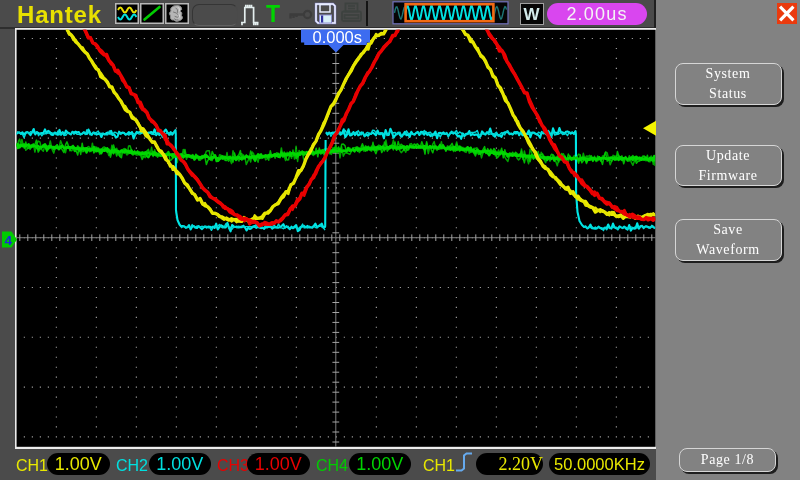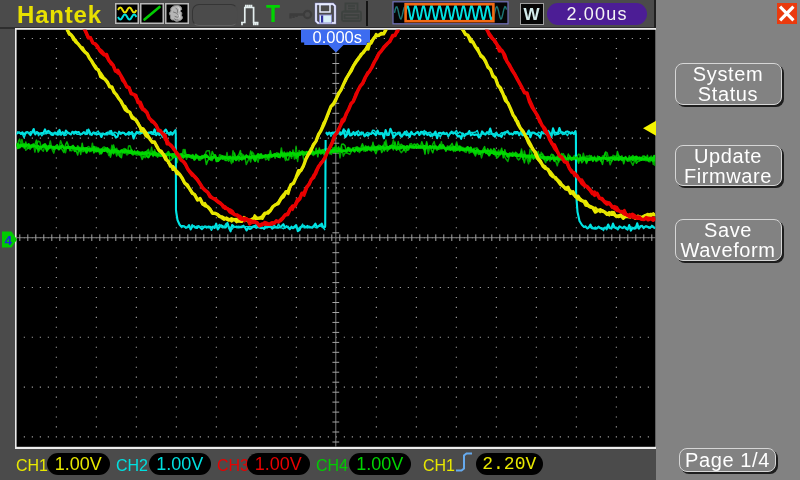--- a/index.html
+++ b/index.html
@@ -1,19 +1,19 @@
 <!DOCTYPE html>
 <html><head><meta charset="utf-8">
 <style>
 html,body{margin:0;padding:0;background:#4b4b4b;width:800px;height:480px;overflow:hidden}
 #wrap{position:relative;width:800px;height:480px;background:#4b4b4b;font-family:'Liberation Sans',sans-serif}
 .abs{position:absolute}
 .btn{background:#828282;border:1.2px solid #d6d6d6;border-radius:8px;box-shadow:2px 2px 0 #1e1e1e;
-color:#fff;font-size:20px;letter-spacing:0.6px;line-height:20px;text-align:center;display:flex;align-items:center;justify-content:center;
-font-family:Liberation Sans, sans-serif;box-sizing:border-box}
+color:#fff;font-size:14px;letter-spacing:0.6px;line-height:20px;text-align:center;display:flex;align-items:center;justify-content:center;
+font-family:Liberation Serif, serif;box-sizing:border-box}
 #hantek{position:absolute;left:17px;top:1px;color:#e8e000;font-size:24px;font-weight:bold;letter-spacing:0.8px}
 #scope{position:absolute;left:0;top:0}
 </style></head>
 <body>
 <div id="wrap">
 <div class="abs" style="left:0;top:26.5px;width:656px;height:2px;background:#2e2e2e"></div>
 <svg id="scope" width="800" height="480" viewBox="0 0 800 480">
 <rect x="15" y="28" width="642" height="421" fill="#ececec"></rect>
 <rect x="16.6" y="29.8" width="639" height="417" fill="#000"></rect>
 <path d="M23.8,38.5h1.1M31.8,38.5h1.1M39.8,38.5h1.1M47.8,38.5h1.1M55.8,38.5h1.1M63.8,38.5h1.1M71.8,38.5h1.1M79.8,38.5h1.1M87.8,38.5h1.1M95.8,38.5h1.1M103.8,38.5h1.1M111.8,38.5h1.1M119.8,38.5h1.1M127.8,38.5h1.1M135.8,38.5h1.1M143.8,38.5h1.1M151.8,38.5h1.1M159.8,38.5h1.1M167.8,38.5h1.1M175.8,38.5h1.1M183.8,38.5h1.1M191.8,38.5h1.1M199.8,38.5h1.1M207.8,38.5h1.1M215.8,38.5h1.1M223.8,38.5h1.1M231.8,38.5h1.1M239.8,38.5h1.1M247.8,38.5h1.1M255.8,38.5h1.1M263.8,38.5h1.1M271.8,38.5h1.1M279.8,38.5h1.1M287.8,38.5h1.1M295.8,38.5h1.1M303.8,38.5h1.1M311.8,38.5h1.1M319.8,38.5h1.1M327.8,38.5h1.1M335.8,38.5h1.1M343.8,38.5h1.1M351.8,38.5h1.1M359.8,38.5h1.1M367.8,38.5h1.1M375.8,38.5h1.1M383.8,38.5h1.1M391.8,38.5h1.1M399.8,38.5h1.1M407.8,38.5h1.1M415.8,38.5h1.1M423.8,38.5h1.1M431.8,38.5h1.1M439.8,38.5h1.1M447.8,38.5h1.1M455.8,38.5h1.1M463.8,38.5h1.1M471.8,38.5h1.1M479.8,38.5h1.1M487.8,38.5h1.1M495.8,38.5h1.1M503.8,38.5h1.1M511.8,38.5h1.1M519.8,38.5h1.1M527.8,38.5h1.1M535.8,38.5h1.1M543.8,38.5h1.1M551.8,38.5h1.1M559.8,38.5h1.1M567.8,38.5h1.1M575.8,38.5h1.1M583.8,38.5h1.1M591.8,38.5h1.1M599.8,38.5h1.1M607.8,38.5h1.1M615.8,38.5h1.1M623.8,38.5h1.1M631.8,38.5h1.1M639.8,38.5h1.1M647.8,38.5h1.1M23.8,88.3h1.1M31.8,88.3h1.1M39.8,88.3h1.1M47.8,88.3h1.1M55.8,88.3h1.1M63.8,88.3h1.1M71.8,88.3h1.1M79.8,88.3h1.1M87.8,88.3h1.1M95.8,88.3h1.1M103.8,88.3h1.1M111.8,88.3h1.1M119.8,88.3h1.1M127.8,88.3h1.1M135.8,88.3h1.1M143.8,88.3h1.1M151.8,88.3h1.1M159.8,88.3h1.1M167.8,88.3h1.1M175.8,88.3h1.1M183.8,88.3h1.1M191.8,88.3h1.1M199.8,88.3h1.1M207.8,88.3h1.1M215.8,88.3h1.1M223.8,88.3h1.1M231.8,88.3h1.1M239.8,88.3h1.1M247.8,88.3h1.1M255.8,88.3h1.1M263.8,88.3h1.1M271.8,88.3h1.1M279.8,88.3h1.1M287.8,88.3h1.1M295.8,88.3h1.1M303.8,88.3h1.1M311.8,88.3h1.1M319.8,88.3h1.1M327.8,88.3h1.1M335.8,88.3h1.1M343.8,88.3h1.1M351.8,88.3h1.1M359.8,88.3h1.1M367.8,88.3h1.1M375.8,88.3h1.1M383.8,88.3h1.1M391.8,88.3h1.1M399.8,88.3h1.1M407.8,88.3h1.1M415.8,88.3h1.1M423.8,88.3h1.1M431.8,88.3h1.1M439.8,88.3h1.1M447.8,88.3h1.1M455.8,88.3h1.1M463.8,88.3h1.1M471.8,88.3h1.1M479.8,88.3h1.1M487.8,88.3h1.1M495.8,88.3h1.1M503.8,88.3h1.1M511.8,88.3h1.1M519.8,88.3h1.1M527.8,88.3h1.1M535.8,88.3h1.1M543.8,88.3h1.1M551.8,88.3h1.1M559.8,88.3h1.1M567.8,88.3h1.1M575.8,88.3h1.1M583.8,88.3h1.1M591.8,88.3h1.1M599.8,88.3h1.1M607.8,88.3h1.1M615.8,88.3h1.1M623.8,88.3h1.1M631.8,88.3h1.1M639.8,88.3h1.1M647.8,88.3h1.1M23.8,138.1h1.1M31.8,138.1h1.1M39.8,138.1h1.1M47.8,138.1h1.1M55.8,138.1h1.1M63.8,138.1h1.1M71.8,138.1h1.1M79.8,138.1h1.1M87.8,138.1h1.1M95.8,138.1h1.1M103.8,138.1h1.1M111.8,138.1h1.1M119.8,138.1h1.1M127.8,138.1h1.1M135.8,138.1h1.1M143.8,138.1h1.1M151.8,138.1h1.1M159.8,138.1h1.1M167.8,138.1h1.1M175.8,138.1h1.1M183.8,138.1h1.1M191.8,138.1h1.1M199.8,138.1h1.1M207.8,138.1h1.1M215.8,138.1h1.1M223.8,138.1h1.1M231.8,138.1h1.1M239.8,138.1h1.1M247.8,138.1h1.1M255.8,138.1h1.1M263.8,138.1h1.1M271.8,138.1h1.1M279.8,138.1h1.1M287.8,138.1h1.1M295.8,138.1h1.1M303.8,138.1h1.1M311.8,138.1h1.1M319.8,138.1h1.1M327.8,138.1h1.1M335.8,138.1h1.1M343.8,138.1h1.1M351.8,138.1h1.1M359.8,138.1h1.1M367.8,138.1h1.1M375.8,138.1h1.1M383.8,138.1h1.1M391.8,138.1h1.1M399.8,138.1h1.1M407.8,138.1h1.1M415.8,138.1h1.1M423.8,138.1h1.1M431.8,138.1h1.1M439.8,138.1h1.1M447.8,138.1h1.1M455.8,138.1h1.1M463.8,138.1h1.1M471.8,138.1h1.1M479.8,138.1h1.1M487.8,138.1h1.1M495.8,138.1h1.1M503.8,138.1h1.1M511.8,138.1h1.1M519.8,138.1h1.1M527.8,138.1h1.1M535.8,138.1h1.1M543.8,138.1h1.1M551.8,138.1h1.1M559.8,138.1h1.1M567.8,138.1h1.1M575.8,138.1h1.1M583.8,138.1h1.1M591.8,138.1h1.1M599.8,138.1h1.1M607.8,138.1h1.1M615.8,138.1h1.1M623.8,138.1h1.1M631.8,138.1h1.1M639.8,138.1h1.1M647.8,138.1h1.1M23.8,187.9h1.1M31.8,187.9h1.1M39.8,187.9h1.1M47.8,187.9h1.1M55.8,187.9h1.1M63.8,187.9h1.1M71.8,187.9h1.1M79.8,187.9h1.1M87.8,187.9h1.1M95.8,187.9h1.1M103.8,187.9h1.1M111.8,187.9h1.1M119.8,187.9h1.1M127.8,187.9h1.1M135.8,187.9h1.1M143.8,187.9h1.1M151.8,187.9h1.1M159.8,187.9h1.1M167.8,187.9h1.1M175.8,187.9h1.1M183.8,187.9h1.1M191.8,187.9h1.1M199.8,187.9h1.1M207.8,187.9h1.1M215.8,187.9h1.1M223.8,187.9h1.1M231.8,187.9h1.1M239.8,187.9h1.1M247.8,187.9h1.1M255.8,187.9h1.1M263.8,187.9h1.1M271.8,187.9h1.1M279.8,187.9h1.1M287.8,187.9h1.1M295.8,187.9h1.1M303.8,187.9h1.1M311.8,187.9h1.1M319.8,187.9h1.1M327.8,187.9h1.1M335.8,187.9h1.1M343.8,187.9h1.1M351.8,187.9h1.1M359.8,187.9h1.1M367.8,187.9h1.1M375.8,187.9h1.1M383.8,187.9h1.1M391.8,187.9h1.1M399.8,187.9h1.1M407.8,187.9h1.1M415.8,187.9h1.1M423.8,187.9h1.1M431.8,187.9h1.1M439.8,187.9h1.1M447.8,187.9h1.1M455.8,187.9h1.1M463.8,187.9h1.1M471.8,187.9h1.1M479.8,187.9h1.1M487.8,187.9h1.1M495.8,187.9h1.1M503.8,187.9h1.1M511.8,187.9h1.1M519.8,187.9h1.1M527.8,187.9h1.1M535.8,187.9h1.1M543.8,187.9h1.1M551.8,187.9h1.1M559.8,187.9h1.1M567.8,187.9h1.1M575.8,187.9h1.1M583.8,187.9h1.1M591.8,187.9h1.1M599.8,187.9h1.1M607.8,187.9h1.1M615.8,187.9h1.1M623.8,187.9h1.1M631.8,187.9h1.1M639.8,187.9h1.1M647.8,187.9h1.1M23.8,237.7h1.1M31.8,237.7h1.1M39.8,237.7h1.1M47.8,237.7h1.1M55.8,237.7h1.1M63.8,237.7h1.1M71.8,237.7h1.1M79.8,237.7h1.1M87.8,237.7h1.1M95.8,237.7h1.1M103.8,237.7h1.1M111.8,237.7h1.1M119.8,237.7h1.1M127.8,237.7h1.1M135.8,237.7h1.1M143.8,237.7h1.1M151.8,237.7h1.1M159.8,237.7h1.1M167.8,237.7h1.1M175.8,237.7h1.1M183.8,237.7h1.1M191.8,237.7h1.1M199.8,237.7h1.1M207.8,237.7h1.1M215.8,237.7h1.1M223.8,237.7h1.1M231.8,237.7h1.1M239.8,237.7h1.1M247.8,237.7h1.1M255.8,237.7h1.1M263.8,237.7h1.1M271.8,237.7h1.1M279.8,237.7h1.1M287.8,237.7h1.1M295.8,237.7h1.1M303.8,237.7h1.1M311.8,237.7h1.1M319.8,237.7h1.1M327.8,237.7h1.1M335.8,237.7h1.1M343.8,237.7h1.1M351.8,237.7h1.1M359.8,237.7h1.1M367.8,237.7h1.1M375.8,237.7h1.1M383.8,237.7h1.1M391.8,237.7h1.1M399.8,237.7h1.1M407.8,237.7h1.1M415.8,237.7h1.1M423.8,237.7h1.1M431.8,237.7h1.1M439.8,237.7h1.1M447.8,237.7h1.1M455.8,237.7h1.1M463.8,237.7h1.1M471.8,237.7h1.1M479.8,237.7h1.1M487.8,237.7h1.1M495.8,237.7h1.1M503.8,237.7h1.1M511.8,237.7h1.1M519.8,237.7h1.1M527.8,237.7h1.1M535.8,237.7h1.1M543.8,237.7h1.1M551.8,237.7h1.1M559.8,237.7h1.1M567.8,237.7h1.1M575.8,237.7h1.1M583.8,237.7h1.1M591.8,237.7h1.1M599.8,237.7h1.1M607.8,237.7h1.1M615.8,237.7h1.1M623.8,237.7h1.1M631.8,237.7h1.1M639.8,237.7h1.1M647.8,237.7h1.1M23.8,287.5h1.1M31.8,287.5h1.1M39.8,287.5h1.1M47.8,287.5h1.1M55.8,287.5h1.1M63.8,287.5h1.1M71.8,287.5h1.1M79.8,287.5h1.1M87.8,287.5h1.1M95.8,287.5h1.1M103.8,287.5h1.1M111.8,287.5h1.1M119.8,287.5h1.1M127.8,287.5h1.1M135.8,287.5h1.1M143.8,287.5h1.1M151.8,287.5h1.1M159.8,287.5h1.1M167.8,287.5h1.1M175.8,287.5h1.1M183.8,287.5h1.1M191.8,287.5h1.1M199.8,287.5h1.1M207.8,287.5h1.1M215.8,287.5h1.1M223.8,287.5h1.1M231.8,287.5h1.1M239.8,287.5h1.1M247.8,287.5h1.1M255.8,287.5h1.1M263.8,287.5h1.1M271.8,287.5h1.1M279.8,287.5h1.1M287.8,287.5h1.1M295.8,287.5h1.1M303.8,287.5h1.1M311.8,287.5h1.1M319.8,287.5h1.1M327.8,287.5h1.1M335.8,287.5h1.1M343.8,287.5h1.1M351.8,287.5h1.1M359.8,287.5h1.1M367.8,287.5h1.1M375.8,287.5h1.1M383.8,287.5h1.1M391.8,287.5h1.1M399.8,287.5h1.1M407.8,287.5h1.1M415.8,287.5h1.1M423.8,287.5h1.1M431.8,287.5h1.1M439.8,287.5h1.1M447.8,287.5h1.1M455.8,287.5h1.1M463.8,287.5h1.1M471.8,287.5h1.1M479.8,287.5h1.1M487.8,287.5h1.1M495.8,287.5h1.1M503.8,287.5h1.1M511.8,287.5h1.1M519.8,287.5h1.1M527.8,287.5h1.1M535.8,287.5h1.1M543.8,287.5h1.1M551.8,287.5h1.1M559.8,287.5h1.1M567.8,287.5h1.1M575.8,287.5h1.1M583.8,287.5h1.1M591.8,287.5h1.1M599.8,287.5h1.1M607.8,287.5h1.1M615.8,287.5h1.1M623.8,287.5h1.1M631.8,287.5h1.1M639.8,287.5h1.1M647.8,287.5h1.1M23.8,337.3h1.1M31.8,337.3h1.1M39.8,337.3h1.1M47.8,337.3h1.1M55.8,337.3h1.1M63.8,337.3h1.1M71.8,337.3h1.1M79.8,337.3h1.1M87.8,337.3h1.1M95.8,337.3h1.1M103.8,337.3h1.1M111.8,337.3h1.1M119.8,337.3h1.1M127.8,337.3h1.1M135.8,337.3h1.1M143.8,337.3h1.1M151.8,337.3h1.1M159.8,337.3h1.1M167.8,337.3h1.1M175.8,337.3h1.1M183.8,337.3h1.1M191.8,337.3h1.1M199.8,337.3h1.1M207.8,337.3h1.1M215.8,337.3h1.1M223.8,337.3h1.1M231.8,337.3h1.1M239.8,337.3h1.1M247.8,337.3h1.1M255.8,337.3h1.1M263.8,337.3h1.1M271.8,337.3h1.1M279.8,337.3h1.1M287.8,337.3h1.1M295.8,337.3h1.1M303.8,337.3h1.1M311.8,337.3h1.1M319.8,337.3h1.1M327.8,337.3h1.1M335.8,337.3h1.1M343.8,337.3h1.1M351.8,337.3h1.1M359.8,337.3h1.1M367.8,337.3h1.1M375.8,337.3h1.1M383.8,337.3h1.1M391.8,337.3h1.1M399.8,337.3h1.1M407.8,337.3h1.1M415.8,337.3h1.1M423.8,337.3h1.1M431.8,337.3h1.1M439.8,337.3h1.1M447.8,337.3h1.1M455.8,337.3h1.1M463.8,337.3h1.1M471.8,337.3h1.1M479.8,337.3h1.1M487.8,337.3h1.1M495.8,337.3h1.1M503.8,337.3h1.1M511.8,337.3h1.1M519.8,337.3h1.1M527.8,337.3h1.1M535.8,337.3h1.1M543.8,337.3h1.1M551.8,337.3h1.1M559.8,337.3h1.1M567.8,337.3h1.1M575.8,337.3h1.1M583.8,337.3h1.1M591.8,337.3h1.1M599.8,337.3h1.1M607.8,337.3h1.1M615.8,337.3h1.1M623.8,337.3h1.1M631.8,337.3h1.1M639.8,337.3h1.1M647.8,337.3h1.1M23.8,387.1h1.1M31.8,387.1h1.1M39.8,387.1h1.1M47.8,387.1h1.1M55.8,387.1h1.1M63.8,387.1h1.1M71.8,387.1h1.1M79.8,387.1h1.1M87.8,387.1h1.1M95.8,387.1h1.1M103.8,387.1h1.1M111.8,387.1h1.1M119.8,387.1h1.1M127.8,387.1h1.1M135.8,387.1h1.1M143.8,387.1h1.1M151.8,387.1h1.1M159.8,387.1h1.1M167.8,387.1h1.1M175.8,387.1h1.1M183.8,387.1h1.1M191.8,387.1h1.1M199.8,387.1h1.1M207.8,387.1h1.1M215.8,387.1h1.1M223.8,387.1h1.1M231.8,387.1h1.1M239.8,387.1h1.1M247.8,387.1h1.1M255.8,387.1h1.1M263.8,387.1h1.1M271.8,387.1h1.1M279.8,387.1h1.1M287.8,387.1h1.1M295.8,387.1h1.1M303.8,387.1h1.1M311.8,387.1h1.1M319.8,387.1h1.1M327.8,387.1h1.1M335.8,387.1h1.1M343.8,387.1h1.1M351.8,387.1h1.1M359.8,387.1h1.1M367.8,387.1h1.1M375.8,387.1h1.1M383.8,387.1h1.1M391.8,387.1h1.1M399.8,387.1h1.1M407.8,387.1h1.1M415.8,387.1h1.1M423.8,387.1h1.1M431.8,387.1h1.1M439.8,387.1h1.1M447.8,387.1h1.1M455.8,387.1h1.1M463.8,387.1h1.1M471.8,387.1h1.1M479.8,387.1h1.1M487.8,387.1h1.1M495.8,387.1h1.1M503.8,387.1h1.1M511.8,387.1h1.1M519.8,387.1h1.1M527.8,387.1h1.1M535.8,387.1h1.1M543.8,387.1h1.1M551.8,387.1h1.1M559.8,387.1h1.1M567.8,387.1h1.1M575.8,387.1h1.1M583.8,387.1h1.1M591.8,387.1h1.1M599.8,387.1h1.1M607.8,387.1h1.1M615.8,387.1h1.1M623.8,387.1h1.1M631.8,387.1h1.1M639.8,387.1h1.1M647.8,387.1h1.1M23.8,436.9h1.1M31.8,436.9h1.1M39.8,436.9h1.1M47.8,436.9h1.1M55.8,436.9h1.1M63.8,436.9h1.1M71.8,436.9h1.1M79.8,436.9h1.1M87.8,436.9h1.1M95.8,436.9h1.1M103.8,436.9h1.1M111.8,436.9h1.1M119.8,436.9h1.1M127.8,436.9h1.1M135.8,436.9h1.1M143.8,436.9h1.1M151.8,436.9h1.1M159.8,436.9h1.1M167.8,436.9h1.1M175.8,436.9h1.1M183.8,436.9h1.1M191.8,436.9h1.1M199.8,436.9h1.1M207.8,436.9h1.1M215.8,436.9h1.1M223.8,436.9h1.1M231.8,436.9h1.1M239.8,436.9h1.1M247.8,436.9h1.1M255.8,436.9h1.1M263.8,436.9h1.1M271.8,436.9h1.1M279.8,436.9h1.1M287.8,436.9h1.1M295.8,436.9h1.1M303.8,436.9h1.1M311.8,436.9h1.1M319.8,436.9h1.1M327.8,436.9h1.1M335.8,436.9h1.1M343.8,436.9h1.1M351.8,436.9h1.1M359.8,436.9h1.1M367.8,436.9h1.1M375.8,436.9h1.1M383.8,436.9h1.1M391.8,436.9h1.1M399.8,436.9h1.1M407.8,436.9h1.1M415.8,436.9h1.1M423.8,436.9h1.1M431.8,436.9h1.1M439.8,436.9h1.1M447.8,436.9h1.1M455.8,436.9h1.1M463.8,436.9h1.1M471.8,436.9h1.1M479.8,436.9h1.1M487.8,436.9h1.1M495.8,436.9h1.1M503.8,436.9h1.1M511.8,436.9h1.1M519.8,436.9h1.1M527.8,436.9h1.1M535.8,436.9h1.1M543.8,436.9h1.1M551.8,436.9h1.1M559.8,436.9h1.1M567.8,436.9h1.1M575.8,436.9h1.1M583.8,436.9h1.1M591.8,436.9h1.1M599.8,436.9h1.1M607.8,436.9h1.1M615.8,436.9h1.1M623.8,436.9h1.1M631.8,436.9h1.1M639.8,436.9h1.1M647.8,436.9h1.1M55.8,38.5h1.1M55.8,48.5h1.1M55.8,58.4h1.1M55.8,68.4h1.1M55.8,78.3h1.1M55.8,88.3h1.1M55.8,98.3h1.1M55.8,108.2h1.1M55.8,118.2h1.1M55.8,128.1h1.1M55.8,138.1h1.1M55.8,148.1h1.1M55.8,158h1.1M55.8,168h1.1M55.8,177.9h1.1M55.8,187.9h1.1M55.8,197.9h1.1M55.8,207.8h1.1M55.8,217.8h1.1M55.8,227.7h1.1M55.8,237.7h1.1M55.8,247.7h1.1M55.8,257.6h1.1M55.8,267.6h1.1M55.8,277.5h1.1M55.8,287.5h1.1M55.8,297.5h1.1M55.8,307.4h1.1M55.8,317.4h1.1M55.8,327.3h1.1M55.8,337.3h1.1M55.8,347.3h1.1M55.8,357.2h1.1M55.8,367.2h1.1M55.8,377.1h1.1M55.8,387.1h1.1M55.8,397.1h1.1M55.8,407h1.1M55.8,417h1.1M55.8,426.9h1.1M55.8,436.9h1.1M95.8,38.5h1.1M95.8,48.5h1.1M95.8,58.4h1.1M95.8,68.4h1.1M95.8,78.3h1.1M95.8,88.3h1.1M95.8,98.3h1.1M95.8,108.2h1.1M95.8,118.2h1.1M95.8,128.1h1.1M95.8,138.1h1.1M95.8,148.1h1.1M95.8,158h1.1M95.8,168h1.1M95.8,177.9h1.1M95.8,187.9h1.1M95.8,197.9h1.1M95.8,207.8h1.1M95.8,217.8h1.1M95.8,227.7h1.1M95.8,237.7h1.1M95.8,247.7h1.1M95.8,257.6h1.1M95.8,267.6h1.1M95.8,277.5h1.1M95.8,287.5h1.1M95.8,297.5h1.1M95.8,307.4h1.1M95.8,317.4h1.1M95.8,327.3h1.1M95.8,337.3h1.1M95.8,347.3h1.1M95.8,357.2h1.1M95.8,367.2h1.1M95.8,377.1h1.1M95.8,387.1h1.1M95.8,397.1h1.1M95.8,407h1.1M95.8,417h1.1M95.8,426.9h1.1M95.8,436.9h1.1M135.8,38.5h1.1M135.8,48.5h1.1M135.8,58.4h1.1M135.8,68.4h1.1M135.8,78.3h1.1M135.8,88.3h1.1M135.8,98.3h1.1M135.8,108.2h1.1M135.8,118.2h1.1M135.8,128.1h1.1M135.8,138.1h1.1M135.8,148.1h1.1M135.8,158h1.1M135.8,168h1.1M135.8,177.9h1.1M135.8,187.9h1.1M135.8,197.9h1.1M135.8,207.8h1.1M135.8,217.8h1.1M135.8,227.7h1.1M135.8,237.7h1.1M135.8,247.7h1.1M135.8,257.6h1.1M135.8,267.6h1.1M135.8,277.5h1.1M135.8,287.5h1.1M135.8,297.5h1.1M135.8,307.4h1.1M135.8,317.4h1.1M135.8,327.3h1.1M135.8,337.3h1.1M135.8,347.3h1.1M135.8,357.2h1.1M135.8,367.2h1.1M135.8,377.1h1.1M135.8,387.1h1.1M135.8,397.1h1.1M135.8,407h1.1M135.8,417h1.1M135.8,426.9h1.1M135.8,436.9h1.1M175.8,38.5h1.1M175.8,48.5h1.1M175.8,58.4h1.1M175.8,68.4h1.1M175.8,78.3h1.1M175.8,88.3h1.1M175.8,98.3h1.1M175.8,108.2h1.1M175.8,118.2h1.1M175.8,128.1h1.1M175.8,138.1h1.1M175.8,148.1h1.1M175.8,158h1.1M175.8,168h1.1M175.8,177.9h1.1M175.8,187.9h1.1M175.8,197.9h1.1M175.8,207.8h1.1M175.8,217.8h1.1M175.8,227.7h1.1M175.8,237.7h1.1M175.8,247.7h1.1M175.8,257.6h1.1M175.8,267.6h1.1M175.8,277.5h1.1M175.8,287.5h1.1M175.8,297.5h1.1M175.8,307.4h1.1M175.8,317.4h1.1M175.8,327.3h1.1M175.8,337.3h1.1M175.8,347.3h1.1M175.8,357.2h1.1M175.8,367.2h1.1M175.8,377.1h1.1M175.8,387.1h1.1M175.8,397.1h1.1M175.8,407h1.1M175.8,417h1.1M175.8,426.9h1.1M175.8,436.9h1.1M215.8,38.5h1.1M215.8,48.5h1.1M215.8,58.4h1.1M215.8,68.4h1.1M215.8,78.3h1.1M215.8,88.3h1.1M215.8,98.3h1.1M215.8,108.2h1.1M215.8,118.2h1.1M215.8,128.1h1.1M215.8,138.1h1.1M215.8,148.1h1.1M215.8,158h1.1M215.8,168h1.1M215.8,177.9h1.1M215.8,187.9h1.1M215.8,197.9h1.1M215.8,207.8h1.1M215.8,217.8h1.1M215.8,227.7h1.1M215.8,237.7h1.1M215.8,247.7h1.1M215.8,257.6h1.1M215.8,267.6h1.1M215.8,277.5h1.1M215.8,287.5h1.1M215.8,297.5h1.1M215.8,307.4h1.1M215.8,317.4h1.1M215.8,327.3h1.1M215.8,337.3h1.1M215.8,347.3h1.1M215.8,357.2h1.1M215.8,367.2h1.1M215.8,377.1h1.1M215.8,387.1h1.1M215.8,397.1h1.1M215.8,407h1.1M215.8,417h1.1M215.8,426.9h1.1M215.8,436.9h1.1M255.8,38.5h1.1M255.8,48.5h1.1M255.8,58.4h1.1M255.8,68.4h1.1M255.8,78.3h1.1M255.8,88.3h1.1M255.8,98.3h1.1M255.8,108.2h1.1M255.8,118.2h1.1M255.8,128.1h1.1M255.8,138.1h1.1M255.8,148.1h1.1M255.8,158h1.1M255.8,168h1.1M255.8,177.9h1.1M255.8,187.9h1.1M255.8,197.9h1.1M255.8,207.8h1.1M255.8,217.8h1.1M255.8,227.7h1.1M255.8,237.7h1.1M255.8,247.7h1.1M255.8,257.6h1.1M255.8,267.6h1.1M255.8,277.5h1.1M255.8,287.5h1.1M255.8,297.5h1.1M255.8,307.4h1.1M255.8,317.4h1.1M255.8,327.3h1.1M255.8,337.3h1.1M255.8,347.3h1.1M255.8,357.2h1.1M255.8,367.2h1.1M255.8,377.1h1.1M255.8,387.1h1.1M255.8,397.1h1.1M255.8,407h1.1M255.8,417h1.1M255.8,426.9h1.1M255.8,436.9h1.1M295.8,38.5h1.1M295.8,48.5h1.1M295.8,58.4h1.1M295.8,68.4h1.1M295.8,78.3h1.1M295.8,88.3h1.1M295.8,98.3h1.1M295.8,108.2h1.1M295.8,118.2h1.1M295.8,128.1h1.1M295.8,138.1h1.1M295.8,148.1h1.1M295.8,158h1.1M295.8,168h1.1M295.8,177.9h1.1M295.8,187.9h1.1M295.8,197.9h1.1M295.8,207.8h1.1M295.8,217.8h1.1M295.8,227.7h1.1M295.8,237.7h1.1M295.8,247.7h1.1M295.8,257.6h1.1M295.8,267.6h1.1M295.8,277.5h1.1M295.8,287.5h1.1M295.8,297.5h1.1M295.8,307.4h1.1M295.8,317.4h1.1M295.8,327.3h1.1M295.8,337.3h1.1M295.8,347.3h1.1M295.8,357.2h1.1M295.8,367.2h1.1M295.8,377.1h1.1M295.8,387.1h1.1M295.8,397.1h1.1M295.8,407h1.1M295.8,417h1.1M295.8,426.9h1.1M295.8,436.9h1.1M375.8,38.5h1.1M375.8,48.5h1.1M375.8,58.4h1.1M375.8,68.4h1.1M375.8,78.3h1.1M375.8,88.3h1.1M375.8,98.3h1.1M375.8,108.2h1.1M375.8,118.2h1.1M375.8,128.1h1.1M375.8,138.1h1.1M375.8,148.1h1.1M375.8,158h1.1M375.8,168h1.1M375.8,177.9h1.1M375.8,187.9h1.1M375.8,197.9h1.1M375.8,207.8h1.1M375.8,217.8h1.1M375.8,227.7h1.1M375.8,237.7h1.1M375.8,247.7h1.1M375.8,257.6h1.1M375.8,267.6h1.1M375.8,277.5h1.1M375.8,287.5h1.1M375.8,297.5h1.1M375.8,307.4h1.1M375.8,317.4h1.1M375.8,327.3h1.1M375.8,337.3h1.1M375.8,347.3h1.1M375.8,357.2h1.1M375.8,367.2h1.1M375.8,377.1h1.1M375.8,387.1h1.1M375.8,397.1h1.1M375.8,407h1.1M375.8,417h1.1M375.8,426.9h1.1M375.8,436.9h1.1M415.8,38.5h1.1M415.8,48.5h1.1M415.8,58.4h1.1M415.8,68.4h1.1M415.8,78.3h1.1M415.8,88.3h1.1M415.8,98.3h1.1M415.8,108.2h1.1M415.8,118.2h1.1M415.8,128.1h1.1M415.8,138.1h1.1M415.8,148.1h1.1M415.8,158h1.1M415.8,168h1.1M415.8,177.9h1.1M415.8,187.9h1.1M415.8,197.9h1.1M415.8,207.8h1.1M415.8,217.8h1.1M415.8,227.7h1.1M415.8,237.7h1.1M415.8,247.7h1.1M415.8,257.6h1.1M415.8,267.6h1.1M415.8,277.5h1.1M415.8,287.5h1.1M415.8,297.5h1.1M415.8,307.4h1.1M415.8,317.4h1.1M415.8,327.3h1.1M415.8,337.3h1.1M415.8,347.3h1.1M415.8,357.2h1.1M415.8,367.2h1.1M415.8,377.1h1.1M415.8,387.1h1.1M415.8,397.1h1.1M415.8,407h1.1M415.8,417h1.1M415.8,426.9h1.1M415.8,436.9h1.1M455.8,38.5h1.1M455.8,48.5h1.1M455.8,58.4h1.1M455.8,68.4h1.1M455.8,78.3h1.1M455.8,88.3h1.1M455.8,98.3h1.1M455.8,108.2h1.1M455.8,118.2h1.1M455.8,128.1h1.1M455.8,138.1h1.1M455.8,148.1h1.1M455.8,158h1.1M455.8,168h1.1M455.8,177.9h1.1M455.8,187.9h1.1M455.8,197.9h1.1M455.8,207.8h1.1M455.8,217.8h1.1M455.8,227.7h1.1M455.8,237.7h1.1M455.8,247.7h1.1M455.8,257.6h1.1M455.8,267.6h1.1M455.8,277.5h1.1M455.8,287.5h1.1M455.8,297.5h1.1M455.8,307.4h1.1M455.8,317.4h1.1M455.8,327.3h1.1M455.8,337.3h1.1M455.8,347.3h1.1M455.8,357.2h1.1M455.8,367.2h1.1M455.8,377.1h1.1M455.8,387.1h1.1M455.8,397.1h1.1M455.8,407h1.1M455.8,417h1.1M455.8,426.9h1.1M455.8,436.9h1.1M495.8,38.5h1.1M495.8,48.5h1.1M495.8,58.4h1.1M495.8,68.4h1.1M495.8,78.3h1.1M495.8,88.3h1.1M495.8,98.3h1.1M495.8,108.2h1.1M495.8,118.2h1.1M495.8,128.1h1.1M495.8,138.1h1.1M495.8,148.1h1.1M495.8,158h1.1M495.8,168h1.1M495.8,177.9h1.1M495.8,187.9h1.1M495.8,197.9h1.1M495.8,207.8h1.1M495.8,217.8h1.1M495.8,227.7h1.1M495.8,237.7h1.1M495.8,247.7h1.1M495.8,257.6h1.1M495.8,267.6h1.1M495.8,277.5h1.1M495.8,287.5h1.1M495.8,297.5h1.1M495.8,307.4h1.1M495.8,317.4h1.1M495.8,327.3h1.1M495.8,337.3h1.1M495.8,347.3h1.1M495.8,357.2h1.1M495.8,367.2h1.1M495.8,377.1h1.1M495.8,387.1h1.1M495.8,397.1h1.1M495.8,407h1.1M495.8,417h1.1M495.8,426.9h1.1M495.8,436.9h1.1M535.8,38.5h1.1M535.8,48.5h1.1M535.8,58.4h1.1M535.8,68.4h1.1M535.8,78.3h1.1M535.8,88.3h1.1M535.8,98.3h1.1M535.8,108.2h1.1M535.8,118.2h1.1M535.8,128.1h1.1M535.8,138.1h1.1M535.8,148.1h1.1M535.8,158h1.1M535.8,168h1.1M535.8,177.9h1.1M535.8,187.9h1.1M535.8,197.9h1.1M535.8,207.8h1.1M535.8,217.8h1.1M535.8,227.7h1.1M535.8,237.7h1.1M535.8,247.7h1.1M535.8,257.6h1.1M535.8,267.6h1.1M535.8,277.5h1.1M535.8,287.5h1.1M535.8,297.5h1.1M535.8,307.4h1.1M535.8,317.4h1.1M535.8,327.3h1.1M535.8,337.3h1.1M535.8,347.3h1.1M535.8,357.2h1.1M535.8,367.2h1.1M535.8,377.1h1.1M535.8,387.1h1.1M535.8,397.1h1.1M535.8,407h1.1M535.8,417h1.1M535.8,426.9h1.1M535.8,436.9h1.1M575.8,38.5h1.1M575.8,48.5h1.1M575.8,58.4h1.1M575.8,68.4h1.1M575.8,78.3h1.1M575.8,88.3h1.1M575.8,98.3h1.1M575.8,108.2h1.1M575.8,118.2h1.1M575.8,128.1h1.1M575.8,138.1h1.1M575.8,148.1h1.1M575.8,158h1.1M575.8,168h1.1M575.8,177.9h1.1M575.8,187.9h1.1M575.8,197.9h1.1M575.8,207.8h1.1M575.8,217.8h1.1M575.8,227.7h1.1M575.8,237.7h1.1M575.8,247.7h1.1M575.8,257.6h1.1M575.8,267.6h1.1M575.8,277.5h1.1M575.8,287.5h1.1M575.8,297.5h1.1M575.8,307.4h1.1M575.8,317.4h1.1M575.8,327.3h1.1M575.8,337.3h1.1M575.8,347.3h1.1M575.8,357.2h1.1M575.8,367.2h1.1M575.8,377.1h1.1M575.8,387.1h1.1M575.8,397.1h1.1M575.8,407h1.1M575.8,417h1.1M575.8,426.9h1.1M575.8,436.9h1.1M615.8,38.5h1.1M615.8,48.5h1.1M615.8,58.4h1.1M615.8,68.4h1.1M615.8,78.3h1.1M615.8,88.3h1.1M615.8,98.3h1.1M615.8,108.2h1.1M615.8,118.2h1.1M615.8,128.1h1.1M615.8,138.1h1.1M615.8,148.1h1.1M615.8,158h1.1M615.8,168h1.1M615.8,177.9h1.1M615.8,187.9h1.1M615.8,197.9h1.1M615.8,207.8h1.1M615.8,217.8h1.1M615.8,227.7h1.1M615.8,237.7h1.1M615.8,247.7h1.1M615.8,257.6h1.1M615.8,267.6h1.1M615.8,277.5h1.1M615.8,287.5h1.1M615.8,297.5h1.1M615.8,307.4h1.1M615.8,317.4h1.1M615.8,327.3h1.1M615.8,337.3h1.1M615.8,347.3h1.1M615.8,357.2h1.1M615.8,367.2h1.1M615.8,377.1h1.1M615.8,387.1h1.1M615.8,397.1h1.1M615.8,407h1.1M615.8,417h1.1M615.8,426.9h1.1M615.8,436.9h1.1" stroke="#a8a8a8" stroke-width="1.1" fill="none"></path>
@@ -98,43 +98,44 @@
 <rect x="393" y="1.8" width="115" height="22" fill="#050505" stroke="#7070bb" stroke-width="1.2"></rect>
 <path d="M394.5,12.8L395.3,9.3L396.1,7L396.9,6.8L397.7,8.6L398.5,12L399.3,15.6L400.1,18.2L400.9,19L401.7,17.5L402.5,14.4L403.3,10.7L404.1,7.8L404.9,6.6L405.7,7.6L406.5,10.4L407.3,14.1L408.1,17.3L408.9,18.9L409.7,18.4L410.5,15.9L411.3,12.3L412.1,8.9L412.9,6.9L413.7,6.9L414.5,9L415.3,12.5L416.1,16L416.9,18.5L417.7,18.9L418.5,17.2L419.3,14L420.1,10.3L420.9,7.5L421.7,6.6L422.5,7.9L423.3,10.9L424.1,14.5L424.9,17.6L425.7,19L426.5,18.2L427.3,15.5L428.1,11.9L428.9,8.6L429.7,6.7L430.5,7.1L431.3,9.4L432.1,12.9L432.9,16.4L433.7,18.6L434.5,18.8L435.3,16.9L436.1,13.5L436.9,9.9L437.7,7.3L438.5,6.6L439.3,8.2L440.1,11.3L440.9,15L441.7,17.9L442.5,19L443.3,17.9L444.1,15.1L444.9,11.4L445.7,8.2L446.5,6.7L447.3,7.2L448.1,9.8L448.9,13.4L449.7,16.8L450.5,18.8L451.3,18.7L452.1,16.5L452.9,13L453.7,9.5L454.5,7.1L455.3,6.7L456.1,8.5L456.9,11.8L457.7,15.4L458.5,18.1L459.3,19L460.1,17.7L460.9,14.6L461.7,11L462.5,7.9L463.3,6.6L464.1,7.5L464.9,10.2L465.7,13.8L466.5,17.1L467.3,18.9L468.1,18.5L468.9,16.1L469.7,12.6L470.5,9.1L471.3,6.9L472.1,6.8L472.9,8.8L473.7,12.2L474.5,15.8L475.3,18.4L476.1,18.9L476.9,17.4L477.7,14.2L478.5,10.5L479.3,7.7L480.1,6.6L480.9,7.7L481.7,10.6L482.5,14.3L483.3,17.4L484.1,19L484.9,18.3L485.7,15.7L486.5,12.1L487.3,8.7L488.1,6.8L488.9,7L489.7,9.2L490.5,12.7L491.3,16.2L492.1,18.5L492.9,18.9L493.7,17L494.5,13.7L495.3,10.1L496.1,7.4L496.9,6.6L497.7,8L498.5,11.1L499.3,14.7L500.1,17.7L500.9,19L501.7,18.1L502.5,15.3L503.3,11.6L504.1,8.4L504.9,6.7L505.7,7.1L506.5,9.6" stroke="#1e7878" stroke-width="1.4" fill="none"></path>
 <rect x="404.6" y="3.2" width="89.8" height="19" fill="#000" stroke="none"></rect>
 <clipPath id="pvc">
         <rect x="405.5" y="4.2" width="88" height="17"></rect>
       </clipPath>
 <path d="M405.5,12.8L406.3,8.7L407.1,6.1L407.9,6.1L408.7,8.7L409.5,12.8L410.3,16.9L411.1,19.5L411.9,19.5L412.7,16.9L413.5,12.8L414.3,8.7L415.1,6.1L415.9,6.1L416.7,8.7L417.5,12.8L418.3,16.9L419.1,19.5L419.9,19.5L420.7,16.9L421.5,12.8L422.3,8.7L423.1,6.1L423.9,6.1L424.7,8.7L425.5,12.8L426.3,16.9L427.1,19.5L427.9,19.5L428.7,16.9L429.5,12.8L430.3,8.7L431.1,6.1L431.9,6.1L432.7,8.7L433.5,12.8L434.3,16.9L435.1,19.5L435.9,19.5L436.7,16.9L437.5,12.8L438.3,8.7L439.1,6.1L439.9,6.1L440.7,8.7L441.5,12.8L442.3,16.9L443.1,19.5L443.9,19.5L444.7,16.9L445.5,12.8L446.3,8.7L447.1,6.1L447.9,6.1L448.7,8.7L449.5,12.8L450.3,16.9L451.1,19.5L451.9,19.5L452.7,16.9L453.5,12.8L454.3,8.7L455.1,6.1L455.9,6.1L456.7,8.7L457.5,12.8L458.3,16.9L459.1,19.5L459.9,19.5L460.7,16.9L461.5,12.8L462.3,8.7L463.1,6.1L463.9,6.1L464.7,8.7L465.5,12.8L466.3,16.9L467.1,19.5L467.9,19.5L468.7,16.9L469.5,12.8L470.3,8.7L471.1,6.1L471.9,6.1L472.7,8.7L473.5,12.8L474.3,16.9L475.1,19.5L475.9,19.5L476.7,16.9L477.5,12.8L478.3,8.7L479.1,6.1L479.9,6.1L480.7,8.7L481.5,12.8L482.3,16.9L483.1,19.5L483.9,19.5L484.7,16.9L485.5,12.8L486.3,8.7L487.1,6.1L487.9,6.1L488.7,8.7L489.5,12.8L490.3,16.9L491.1,19.5L491.9,19.5L492.7,16.9" stroke="#00e0e0" stroke-width="1.9" fill="none" clip-path="url(#pvc)"></path>
 <rect x="405.6" y="4.2" width="87.8" height="17" fill="none" stroke="#f26a14" stroke-width="2.6"></rect>
 </svg>
 <div class="abs" style="left:519.5px;top:2.5px;width:24px;height:22px;background:#060606;border:1.2px solid #a0a0a0;color:#d4ecec;font-weight:bold;font-size:17px;text-align:center;line-height:21px;font-family:'Liberation Sans',sans-serif;box-sizing:border-box">W</div>
-<div class="abs" style="left:547px;top:2.5px;width:100px;height:22.5px;background:#4c1d95;border-radius:12px;color:#f4f4f4;font-size:18px;text-align:center;line-height:22px;font-family:'Liberation Sans',sans-serif;letter-spacing:1.2px">2.00us</div>
+<div class="abs" style="left:547px;top:2.5px;width:100px;height:22.5px;background:#d946ef;border-radius:12px;color:#f4f4f4;font-size:18px;text-align:center;line-height:22px;font-family:'Liberation Sans',sans-serif;letter-spacing:1.2px">2.00us</div>
 <div class="abs" style="left:15.5px;top:456px;color:#e8e800;font-size:17px;font-family:'Liberation Sans',sans-serif;transform:scaleX(0.94);transform-origin:0 0">CH1</div>
 <div class="abs" style="left:47px;top:452.5px;width:62.5px;height:22.5px;background:#000;border-radius:12px;color:#e8e800;font-size:18px;letter-spacing:0px;text-align:center;line-height:23px;font-family:'Liberation Sans',sans-serif">1.00V</div>
 <div class="abs" style="left:116px;top:456px;color:#00e0e0;font-size:17px;font-family:'Liberation Sans',sans-serif;transform:scaleX(0.94);transform-origin:0 0">CH2</div>
 <div class="abs" style="left:148.5px;top:452.5px;width:62.5px;height:22.5px;background:#000;border-radius:12px;color:#00e0e0;font-size:18px;letter-spacing:0px;text-align:center;line-height:23px;font-family:'Liberation Sans',sans-serif">1.00V</div>
 <div class="abs" style="left:216.5px;top:456px;color:#e80000;font-size:17px;font-family:'Liberation Sans',sans-serif;transform:scaleX(0.94);transform-origin:0 0">CH3</div>
 <div class="abs" style="left:247px;top:452.5px;width:62.5px;height:22.5px;background:#000;border-radius:12px;color:#e80000;font-size:18px;letter-spacing:0px;text-align:center;line-height:23px;font-family:'Liberation Sans',sans-serif">1.00V</div>
 <div class="abs" style="left:315.5px;top:456px;color:#00cc00;font-size:17px;font-family:'Liberation Sans',sans-serif;transform:scaleX(0.94);transform-origin:0 0">CH4</div>
 <div class="abs" style="left:348.5px;top:452.5px;width:62.5px;height:22.5px;background:#000;border-radius:12px;color:#00d400;font-size:18px;letter-spacing:0px;text-align:center;line-height:23px;font-family:'Liberation Sans',sans-serif">1.00V</div>
 <div class="abs" style="left:422.5px;top:456px;color:#e8e800;font-size:17px;font-family:'Liberation Sans',sans-serif;transform:scaleX(0.94);transform-origin:0 0">CH1</div>
 <svg class="abs" style="left:454px;top:449px" width="20" height="26" viewBox="0 0 20 26">
 <path d="M2,21.5h5.5l2.5,-2v-13l2.5,-2H18" stroke="#66aaee" stroke-width="2" fill="none"></path>
     </svg>
-<div class="abs" style="left:475.5px;top:452.5px;width:67.5px;height:22.5px;background:#000;border-radius:12px;color:#e8e800;font-size:18px;letter-spacing:0px;text-align:center;line-height:23px;font-family:Liberation Mono, monospace">2.20V</div>
+<div class="abs" style="left:475.5px;top:452.5px;width:67.5px;height:22.5px;background:#000;border-radius:12px;color:#e8e800;font-size:18px;letter-spacing:0px;text-align:right;line-height:23px;font-family:Liberation Serif, serif">2.20V</div>
+<div class="abs" style="left:549px;top:452.5px;width:101px;height:22.5px;background:#000;border-radius:12px;color:#e8e800;font-size:16.5px;letter-spacing:0px;text-align:center;line-height:23px;font-family:'Liberation Sans',sans-serif">50.0000KHz</div>
 <div class="abs" style="left:656px;top:0;width:144px;height:480px;background:#828282"></div>
 <div class="abs" style="left:653.5px;top:0;width:2.5px;height:28px;background:#202020"></div>
 <div class="abs" style="left:777px;top:2.8px;width:19.5px;height:21px;background:#ea3a0e"><svg width="19.5" height="21" viewBox="0 0 19.5 21">
         <path d="M4.2,4.8L15.3,16.2M15.3,4.8L4.2,16.2" stroke="#fff" stroke-width="3.2" stroke-linecap="square"></path>
       </svg></div>
 <div class="abs btn" style="left:674.5px;top:63px;width:107px;height:42px">
       <div>System<br>Status</div>
     </div>
 <div class="abs btn" style="left:674.5px;top:219px;width:107px;height:42px">
       <div>Save<br>Waveform</div>
     </div>
 <div class="abs btn" style="left:674.5px;top:145px;width:107px;height:41px">
       <div>Update<br>Firmware</div>
     </div>
 <div class="abs btn" style="left:679px;top:448px;width:97px;height:24px">
-      <div>Page 1/4</div>
+      <div>Page 1/8</div>
     </div>
 </div>
 </body></html>

